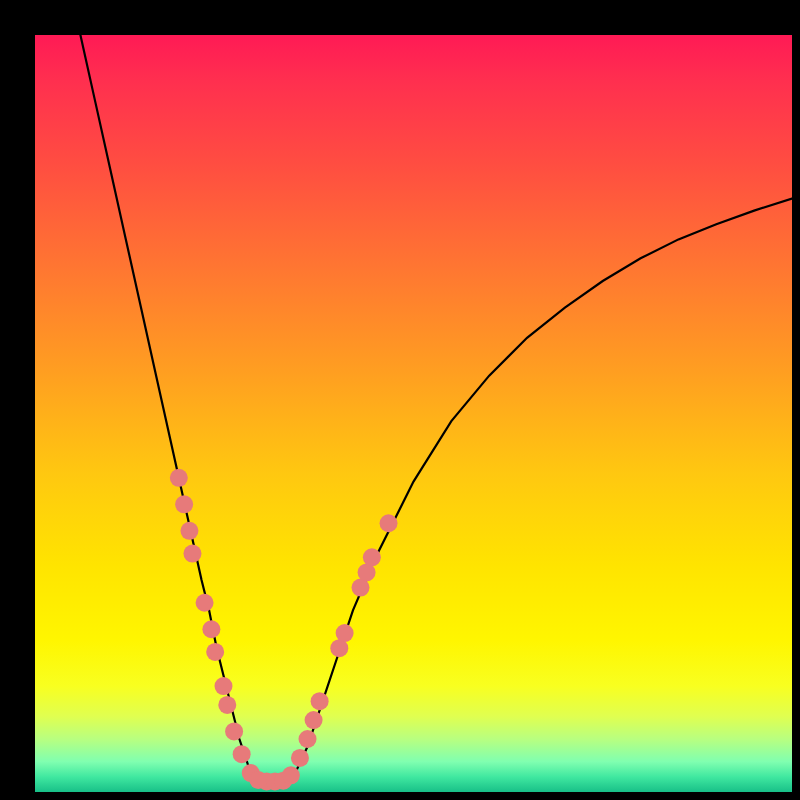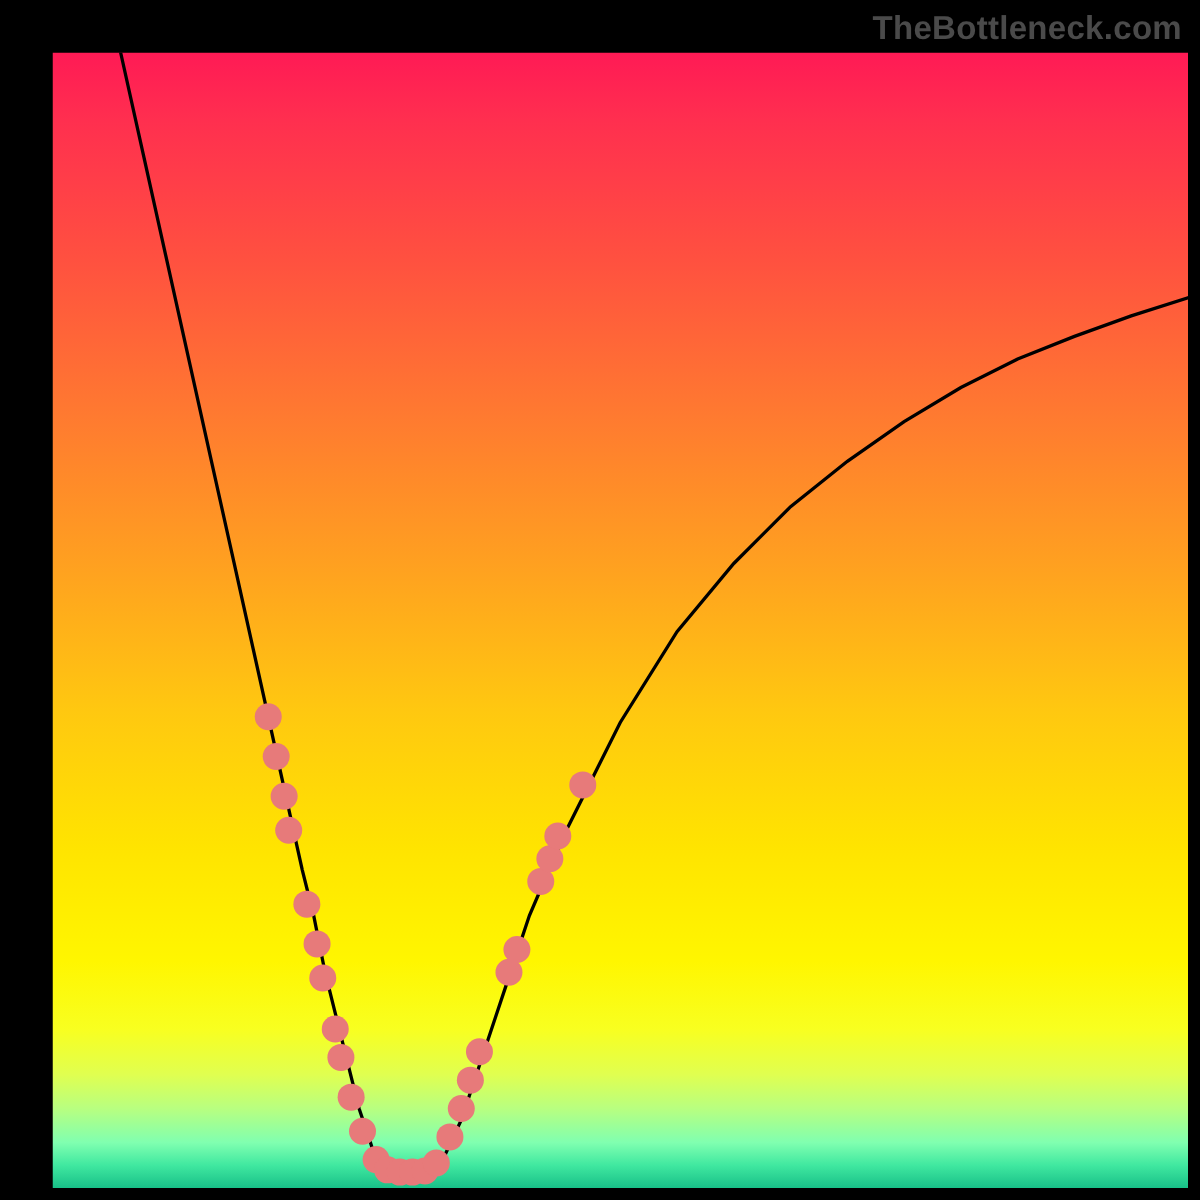--- a/index.html
+++ b/index.html
@@ -70,21 +70,20 @@
   }
   .dot {
     fill: #e77a7a;
     stroke: none;
   }
 </style>
 </head>
 <body>
 
 <div class="frame">
-  <div class="watermark">TheBottleneck.com</div>
   <div class="plot-area">
     <div class="gradient"></div>
     <svg class="curve" viewBox="0 0 757 757" preserveAspectRatio="none">
       <path id="curve-path" d="M 45.42 0.00 L 60.56 68.13 L 75.70 136.26 L 90.84 204.39 L 105.98 272.52 L 121.12 340.65 L 136.26 408.78 L 151.40 476.91 L 166.54 545.04 L 174.11 575.32 L 181.68 613.17 L 189.25 643.45 L 196.82 673.73 L 204.39 704.01 L 211.96 726.72 L 218.02 745.64 L 218.02 745.64 L 230.88 747.16 L 243.75 747.16 L 257.38 744.13 L 257.38 744.13 L 272.52 711.58 L 287.66 666.16 L 302.80 620.74 L 317.94 575.32 L 340.65 522.33 L 378.50 446.63 L 416.35 386.07 L 454.20 340.65 L 492.05 302.80 L 529.90 272.52 L 567.75 246.02 L 605.60 223.32 L 643.45 204.39 L 681.30 189.25 L 719.15 175.62 L 757.00 163.51"></path>
       <g id="dots-group">
           <circle cx="143.83" cy="442.85" r="9" class="dot"></circle>
           <circle cx="149.13" cy="469.34" r="9" class="dot"></circle>
           <circle cx="154.43" cy="495.84" r="9" class="dot"></circle>
           <circle cx="157.46" cy="518.54" r="9" class="dot"></circle>
           <circle cx="169.57" cy="567.75" r="9" class="dot"></circle>

